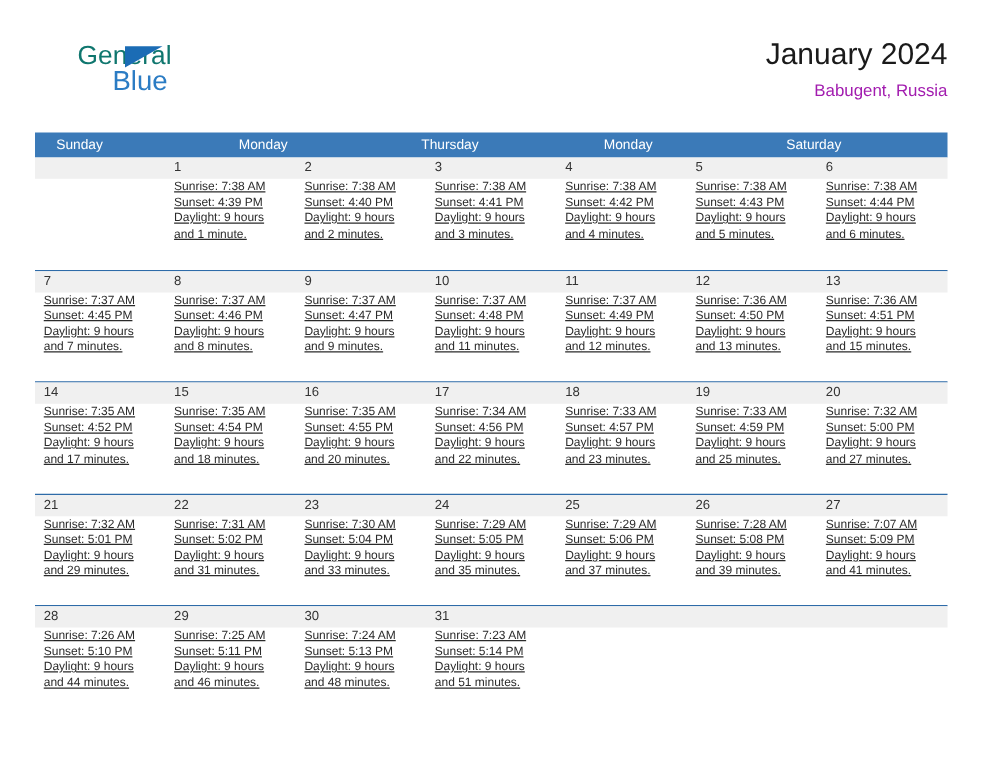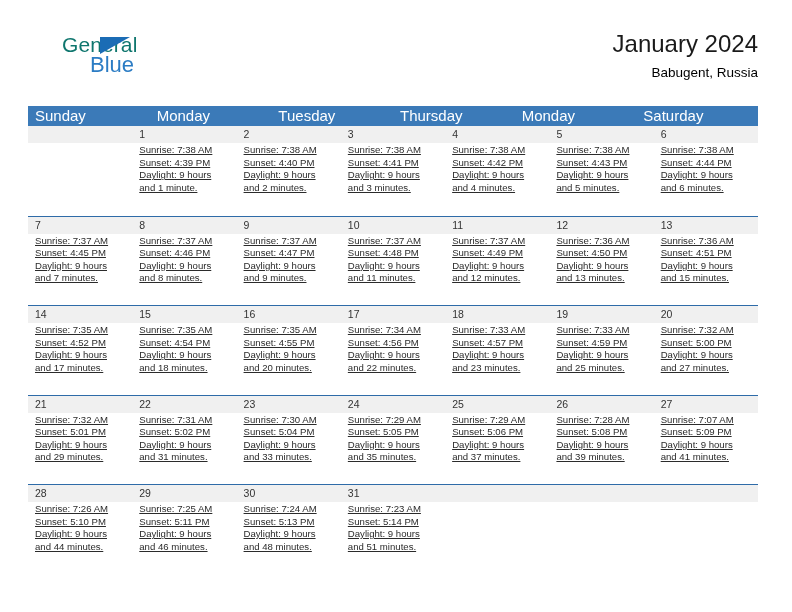--- a/index.html
+++ b/index.html
@@ -77,21 +77,21 @@
     text-align: right;
   }
   .cal-title {
     font-size: 24px;
     color: #1a1a1a;
     line-height: 1.15;
     white-space: nowrap;
   }
   .cal-subtitle {
     font-size: 13.5px;
-    color: #000000;
+    color: #a21caf;
     line-height: 1.2;
     margin-top: 7px;
     white-space: nowrap;
   }
 
   
   .calendar {
     position: absolute;
     left: 28px;
     top: 106px;
@@ -99,23 +99,23 @@
   }
 
   .weekday-row {
     display: flex;
     background: #3b7ab8;
     height: 20px;
   }
   .weekday {
     flex: 1 1 0;
     color: #ffffff;
-    font-size: 15px;
+    font-size: 11px;
     line-height: 20px;
-    padding-left: 7px;
+    padding-left: 17px;
     box-sizing: border-box;
     overflow: hidden;
     white-space: nowrap;
   }
 
   .week-row {
     position: relative;
     border-top: 1.3px solid #2e6ba8;
     height: 89.5px;
     box-sizing: border-box;
@@ -185,21 +185,20 @@
       <div class="cal-title">January 2024</div>
       <div class="cal-subtitle">Babugent, Russia</div>
     </div>
 
   </div>
 
   <div class="calendar">
     <div class="weekday-row">
         <div class="weekday">Sunday</div>
         <div class="weekday">Monday</div>
-        <div class="weekday">Tuesday</div>
         <div class="weekday">Thursday</div>
         <div class="weekday">Monday</div>
         <div class="weekday">Saturday</div>
       </div>
     <div>
         <div class="week-row">
           <div class="daynum-band"></div>
           <div class="days">
             <div class="day-cell empty">
               <span class="day-num"></span>

